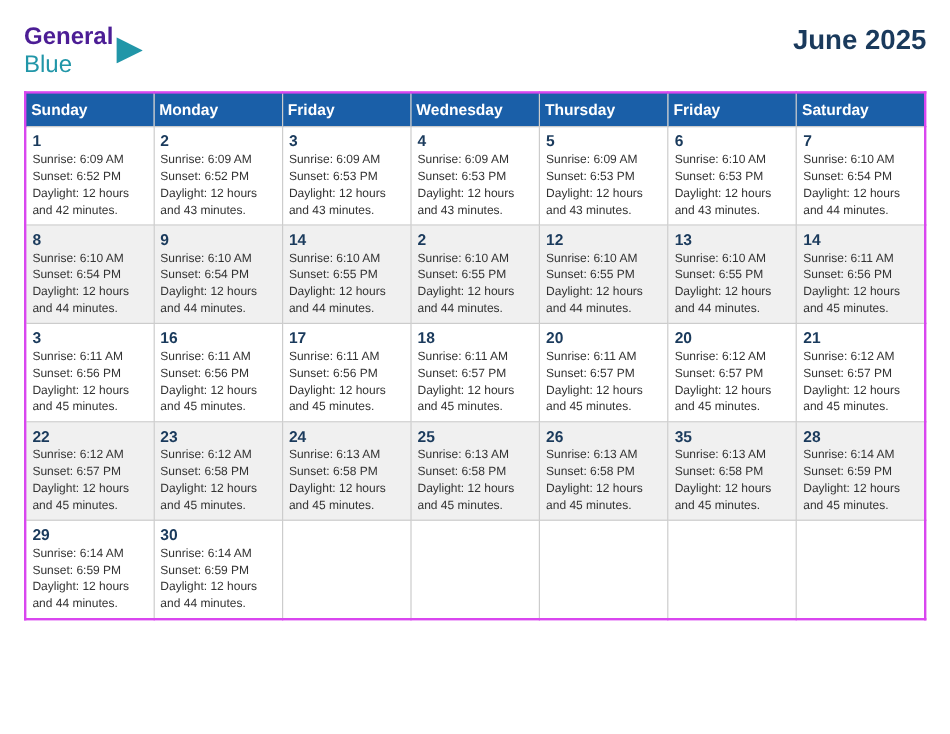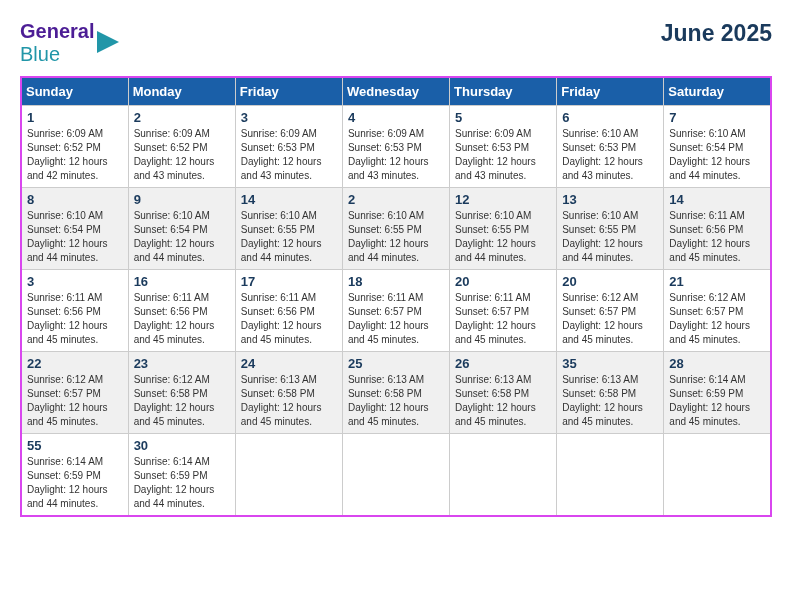--- a/index.html
+++ b/index.html
@@ -311,21 +311,21 @@
         <td>
           <span class="day-num">28</span>
           <div class="day-info" style="white-space: pre-line;">Sunrise: 6:14 AM
 Sunset: 6:59 PM
 Daylight: 12 hours
 and 45 minutes.</div>
         </td>
       </tr>
       <tr>
         <td>
-          <span class="day-num">55</span>
+          <span class="day-num">29</span>
           <div class="day-info" style="white-space: pre-line;">Sunrise: 6:14 AM
 Sunset: 6:59 PM
 Daylight: 12 hours
 and 44 minutes.</div>
         </td>
         <td>
           <span class="day-num">30</span>
           <div class="day-info" style="white-space: pre-line;">Sunrise: 6:14 AM
 Sunset: 6:59 PM
 Daylight: 12 hours

